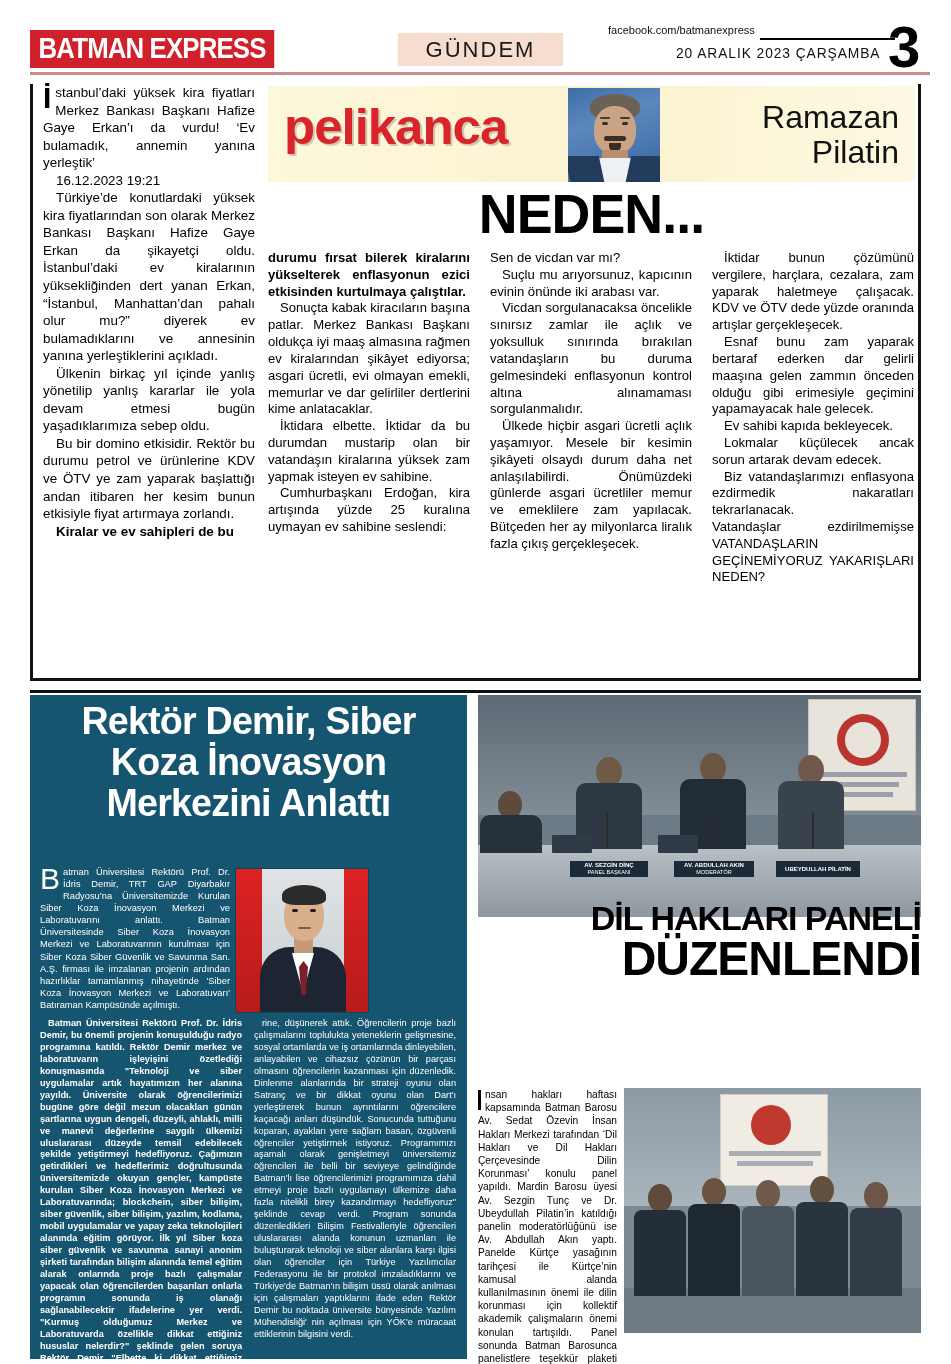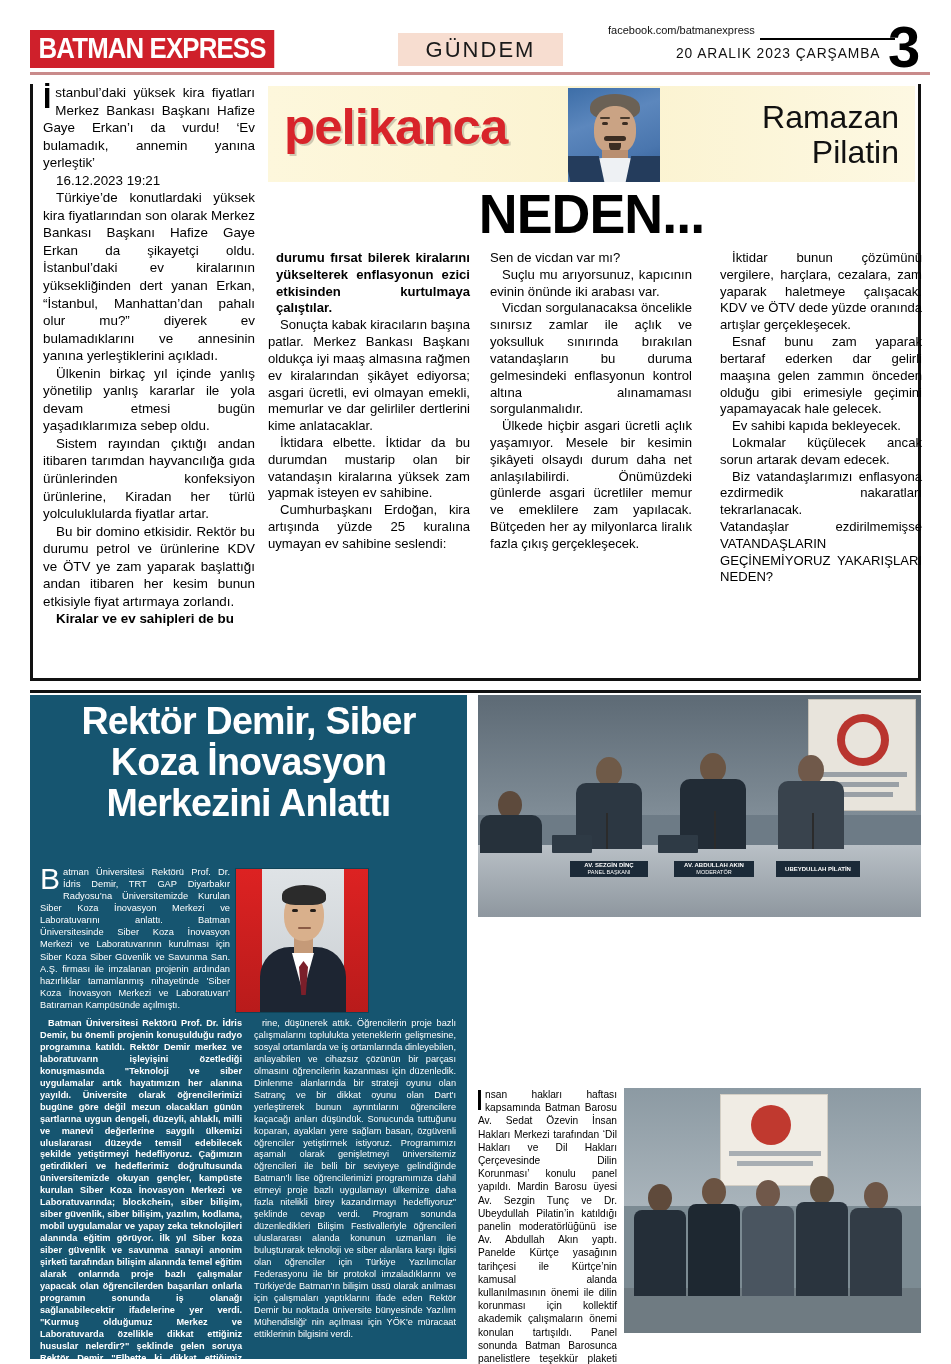--- a/index.html
+++ b/index.html
@@ -116,24 +116,24 @@
     transform:scaleX(0.96); transform-origin:center top;
   }
 
   .op-cols { position:absolute; left:268px; top:172px; width:650px; height:428px; }
   .op-col {
     position:absolute; top:0; width:202px; height:428px;
     font-size:13.1px; line-height:1.285; text-align:justify; color:#000;
   }
   .op-col.c1 { left:0px; }
   .op-col.c2 { left:222px; }
-  .op-col.c3 { left:444px;margin-left:8px; }
+  .op-col.c3 { left:444px; }
   .op-col p { margin:0; text-indent:12px; }
   .op-col p.noind { text-indent:0; }
-  .op-col p.bold { font-weight:bold; text-indent:0;margin-left:8px; }
+  .op-col p.bold { font-weight:bold; text-indent:0; }
   .op-col p.caps { text-indent:0; }
 
   
   #bottom { position:absolute; left:0; top:690px; width:951px; height:856px; }
 
   
   .feat-head {
     position:absolute; left:30px; top:5px; width:437px; height:163px;
     background:#165570;
   }
@@ -250,21 +250,20 @@
 <div id="opinion">
   <div class="op-left-rule"></div>
   <div class="op-right-rule"></div>
   <div class="op-bottom-rule"></div>
 
   <div class="lead-col">
     <p class="first"><span class="dropcap-i">İ</span><span>stanbul’daki yüksek kira fiyatları Merkez Bankası Başkanı Hafize Gaye Erkan’ı da vurdu! ‘Ev bulamadık, annemin yanına yerleştik’</span></p>
     <p class="ts">16.12.2023 19:21</p>
     <p>Türkiye’de konutlardaki yüksek kira fiyatlarından son olarak Merkez Bankası Başkanı Hafize Gaye Erkan da şikayetçi oldu. İstanbul’daki ev kiralarının yüksekliğinden dert yanan Erkan, “İstanbul, Manhattan’dan pahalı olur mu?” diyerek ev bulamadıklarını ve annesinin yanına yerleştiklerini açıkladı.</p>
     <p>Ülkenin birkaç yıl içinde yanlış yönetilip yanlış kararlar ile yola devam etmesi bugün yaşadıklarımıza sebep oldu.</p>
-    <p>Sistem rayından çıktığı andan itibaren tarımdan hayvancılığa gıda ürünlerinden konfeksiyon ürünlerine, Kiradan her türlü yolculuklularda fiyatlar artar.</p>
     <p>Bu bir domino etkisidir. Rektör bu durumu petrol ve ürünlerine KDV ve ÖTV ye zam yaparak başlattığı andan itibaren her kesim bunun etkisiyle fiyat artırmaya zorlandı.</p>
     <p class="bold">Kiralar ve ev sahipleri de bu</p>
   </div>
 
   <div class="banner">
     <div class="pelikanca">pelikanca</div>
     <div class="author-photo">
       <div class="ap-hair"></div>
       <div class="ap-face"></div>
       <div class="ap-brL"></div>
@@ -383,20 +382,24 @@
     <div class="pp-name" style="left:196px;top:166px;width:80px;">
       <b>AV. ABDULLAH AKIN</b>
       <span>MODERATÖR</span>
     </div>
     <div class="pp-name" style="left:298px;top:166px;width:84px;">
       <b>UBEYDULLAH PİLATİN</b>
       <span></span>
     </div>
   </div>
 
+  <div class="panel-title">
+    <div class="l1">DİL HAKLARI PANELİ</div>
+    <div class="l2">DÜZENLENDİ</div>
+  </div>
 
   <div class="panel-body">
     <p><span class="bar"></span><span>nsan hakları haftası kapsamında Batman Barosu Av. Sedat Özevin İnsan Hakları Merkezi tarafından ‘Dil Hakları ve Dil Hakları Çerçevesinde Dilin Korunması’ konulu panel yapıldı. Mardin Barosu üyesi Av. Sezgin Tunç ve Dr. Ubeydullah Pilatin’in katıldığı panelin moderatörlüğünü ise Av. Abdullah Akın yaptı. Panelde Kürtçe yasağının tarihçesi ile Kürtçe’nin kamusal alanda kullanılmasının önemi ile dilin korunması için kollektif akademik çalışmaların önemi konulan tartışıldı. Panel sonunda Batman Barosunca panelistlere teşekkür plaketi takdim edildi.</span></p>
   </div>
 
   <div class="group-photo">
     <div class="gp-wall"></div>
     <div class="gp-banner">
       <div class="gp-bn-seal"></div>
       <div class="gp-bn-l1"></div>

